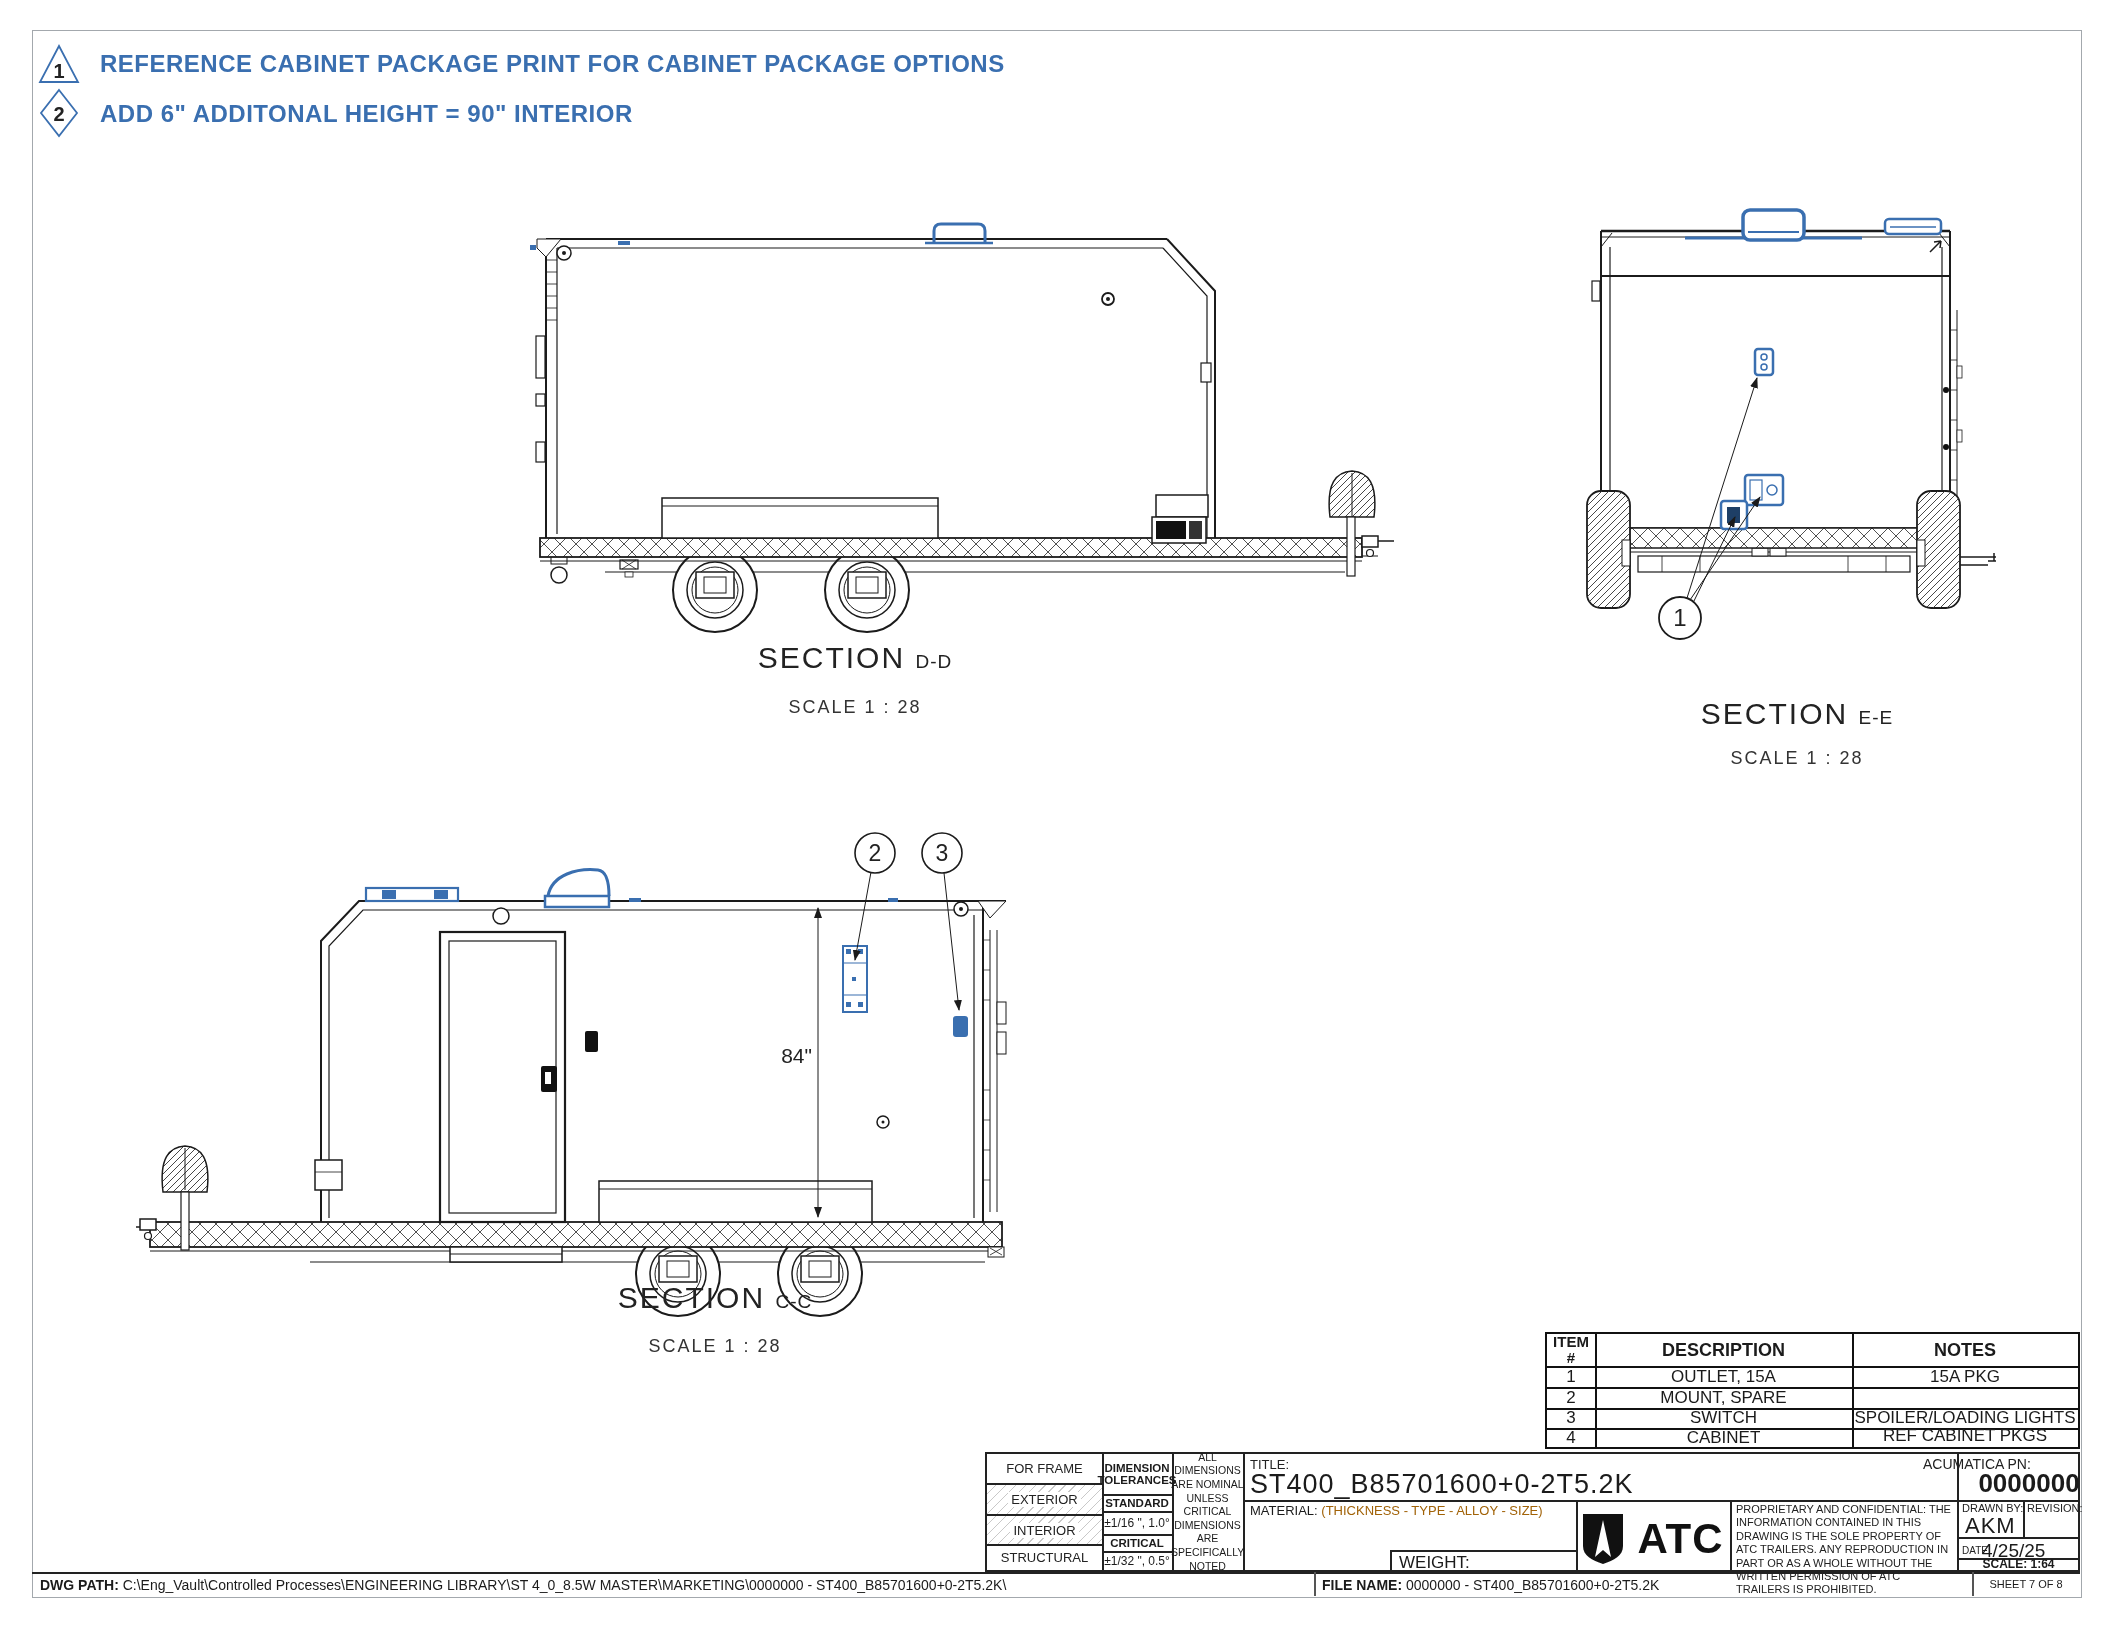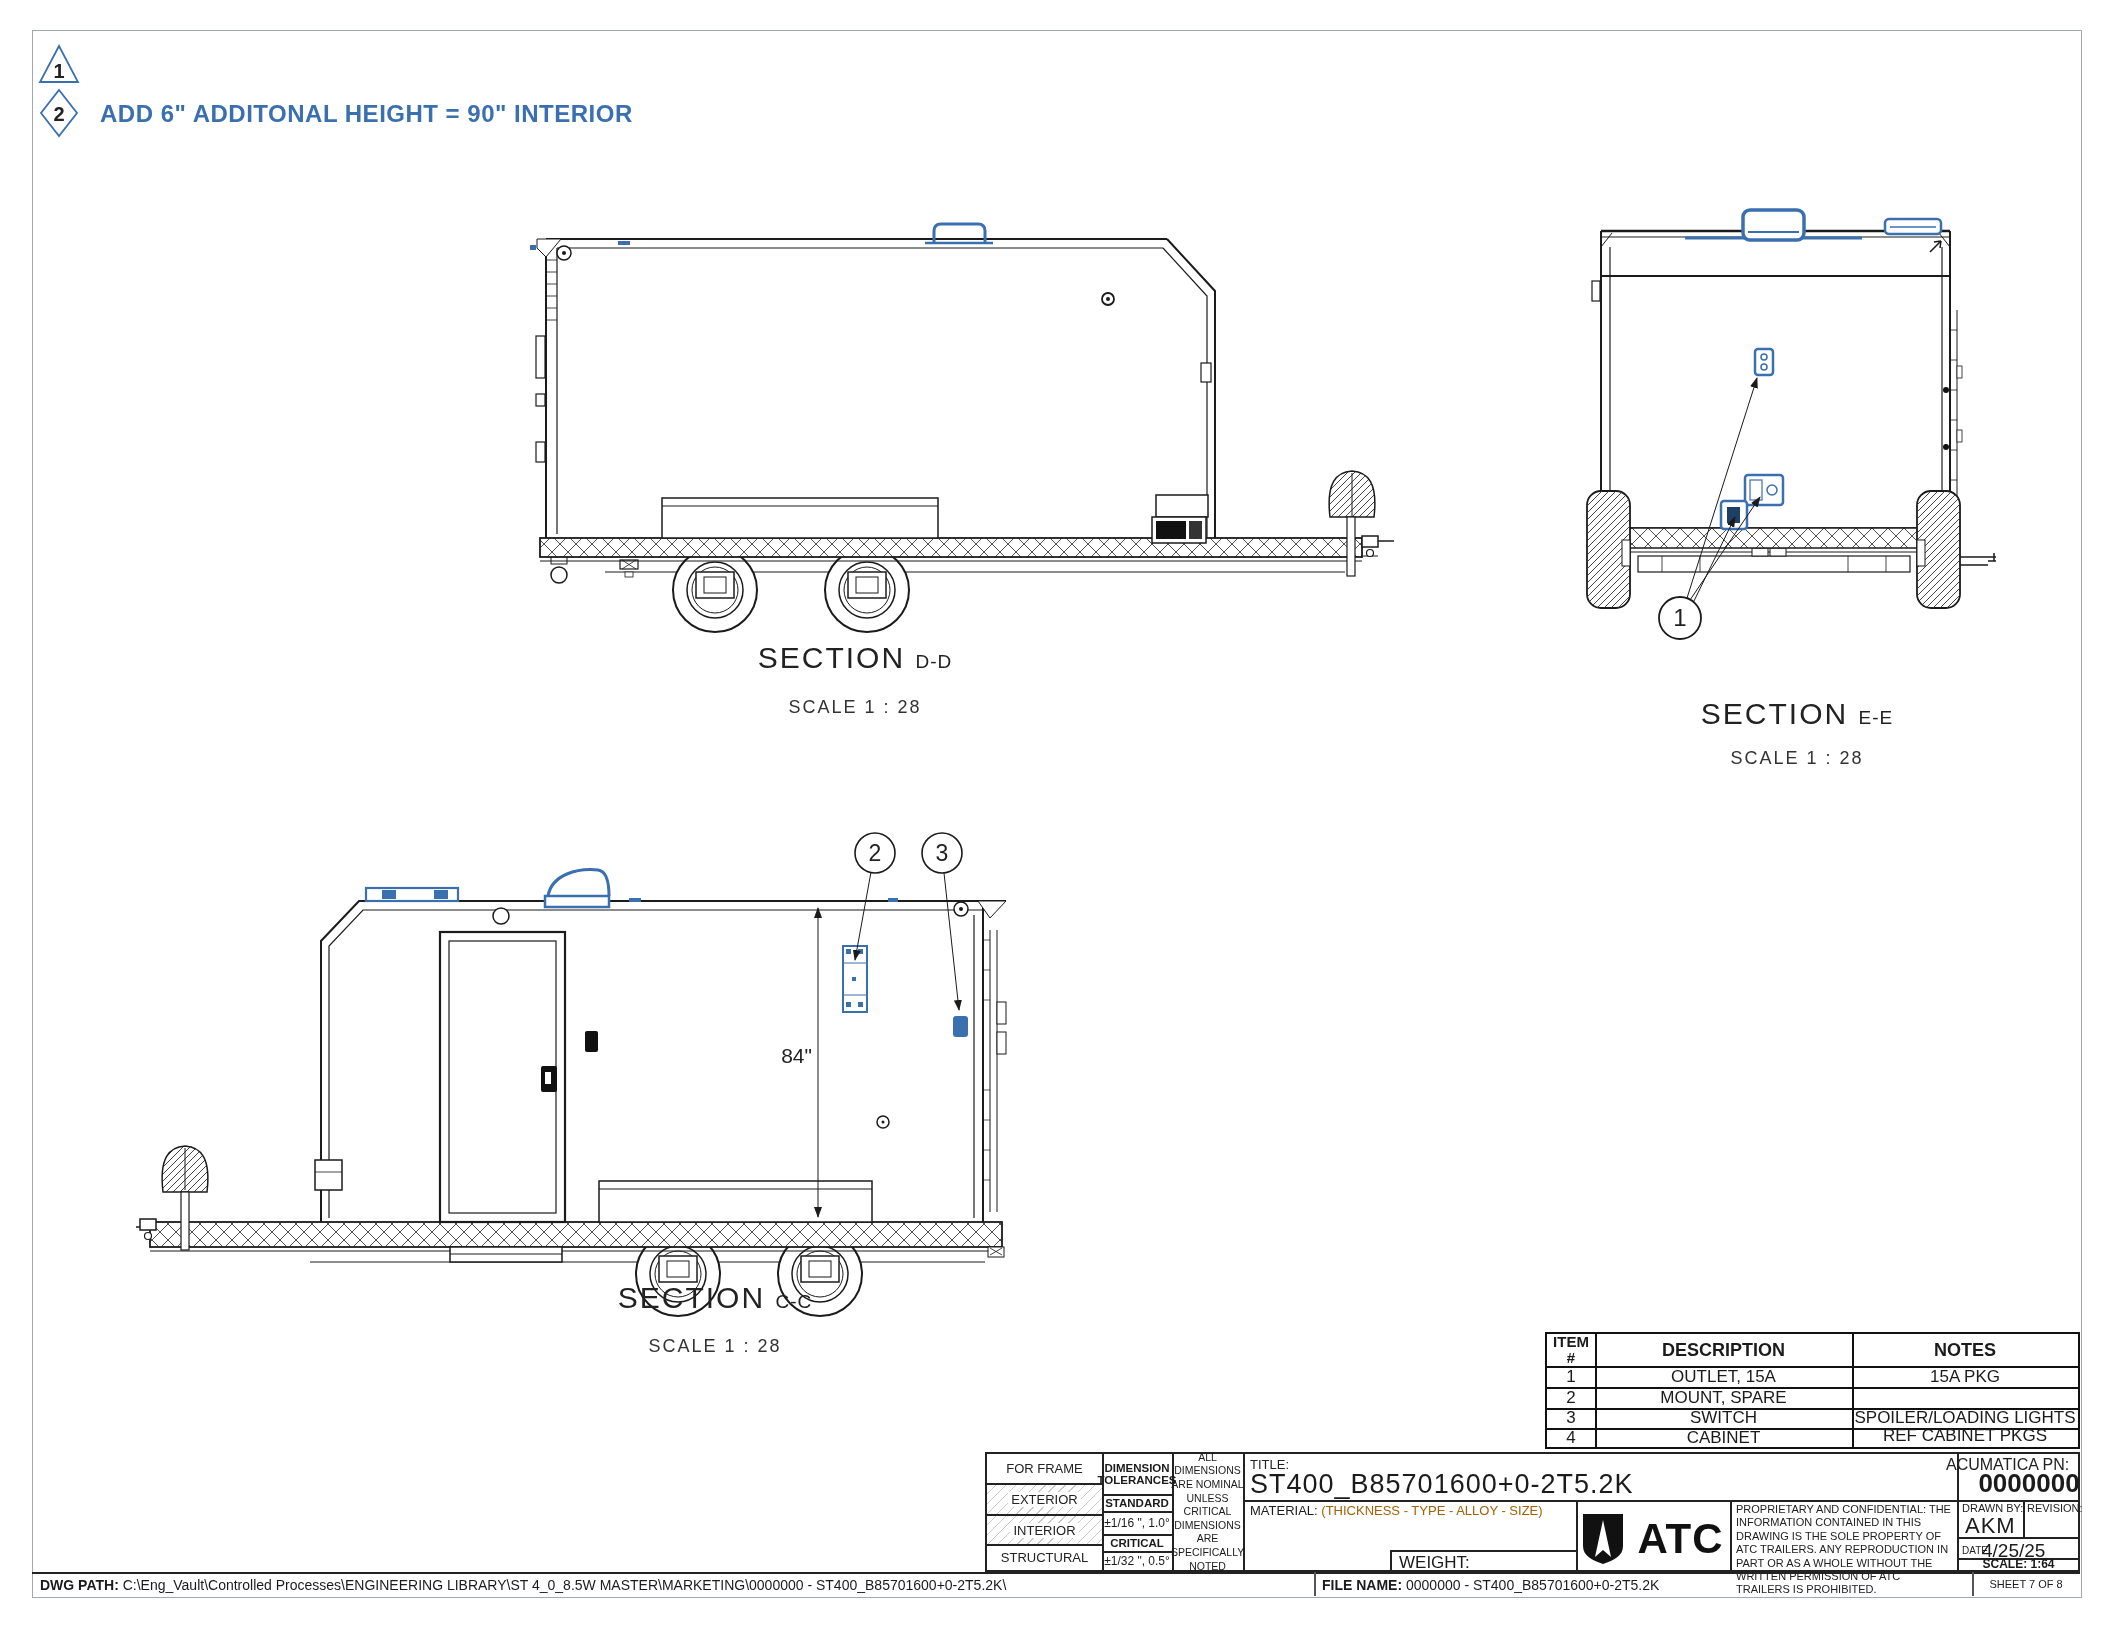--- a/index.html
+++ b/index.html
@@ -25,20 +25,21 @@
 <div id="sheet">
 
   <div class="abs" style="left:32px;top:30px;width:2048px;height:1566px;border:1.5px solid #a3a8ad;"></div>
 
   <svg class="abs" style="left:30px;top:38px;" width="70" height="110" viewBox="0 0 70 110">
     <polygon points="29,8 48,44 10,44" fill="none" stroke="#3a6fb0" stroke-width="1.8"></polygon>
     <text x="29" y="40" font-size="20" font-weight="bold" text-anchor="middle" fill="#3a6fb0">1</text>
     <polygon points="29,52 47,75 29,98 11,75" fill="none" stroke="#3a6fb0" stroke-width="1.8"></polygon>
     <text x="29" y="83" font-size="20" font-weight="bold" text-anchor="middle" fill="#3a6fb0">2</text>
   </svg>
+  <div class="abs note-text" style="left:100px;top:50px;">REFERENCE CABINET PACKAGE PRINT FOR CABINET PACKAGE OPTIONS</div>
   <div class="abs note-text" style="left:100px;top:100px;">ADD 6" ADDITONAL HEIGHT = 90" INTERIOR</div>
 
   <svg class="abs" style="left:495px;top:180px;" width="915" height="550" viewBox="495 180 915 550">
     <defs>
       <pattern id="xh1" width="16" height="16" patternUnits="userSpaceOnUse">
         <path d="M0,16 L16,0 M0,0 L16,16" stroke="#3d3d3d" stroke-width="0.9"></path>
       </pattern>
       <pattern id="dh1" width="7" height="7" patternUnits="userSpaceOnUse">
         <path d="M0,7 L7,0" stroke="#333" stroke-width="0.9"></path>
       </pattern>
@@ -447,21 +448,21 @@
     <div class="abs cell-center" style="left:589px;top:46px;width:154px;height:78px;gap:13px;">
       <svg width="42" height="52" viewBox="0 0 42 52">
         <path d="M1,1 h40 v32 c0,10 -9,14 -20,18 c-11,-4 -20,-8 -20,-18 Z" fill="#111"></path>
         <polygon points="21,7 29,44 21,37 13,44" fill="#fff"></polygon>
       </svg>
       <span style="font-size:42px;font-weight:800;letter-spacing:1px;color:#111;">ATC</span>
     </div>
 
     <div class="abs" style="left:749px;top:49px;width:215px;height:64px;font-size:11px;line-height:1.22;color:#222;">PROPRIETARY AND CONFIDENTIAL: THE INFORMATION CONTAINED IN THIS DRAWING IS THE SOLE PROPERTY OF ATC TRAILERS. ANY REPRODUCTION IN PART OR AS A WHOLE WITHOUT THE WRITTEN PERMISSION OF ATC TRAILERS IS PROHIBITED.</div>
 
-    <div class="abs tb-small" style="left:959px;top:2px;font-size:16px;">ACUMATICA PN:</div>
+    <div class="abs tb-small" style="left:936px;top:2px;font-size:14px;">ACUMATICA PN:</div>
     <div class="abs cell-center" style="left:970px;top:14px;width:144px;height:30px;font-size:26px;font-weight:bold;">0000000</div>
     <div class="abs tb-small" style="left:975px;top:48px;font-size:11px;">DRAWN BY:</div>
     <div class="abs" style="left:978px;top:59px;font-size:22px;letter-spacing:1px;">AKM</div>
     <div class="abs tb-small" style="left:1040px;top:48px;font-size:11px;">REVISION:</div>
     <div class="abs tb-small" style="left:975px;top:91px;font-size:10px;">DATE:</div>
     <div class="abs" style="left:995px;top:85px;font-size:19px;margin-top:1px;">4/25/25</div>
     <div class="abs cell-center" style="left:970px;top:104px;width:123px;height:12px;font-size:12px;font-weight:bold;">SCALE: 1:64</div>
   </div>
 
   <div class="hl" style="left:32px;top:1572px;width:2048px;"></div>

